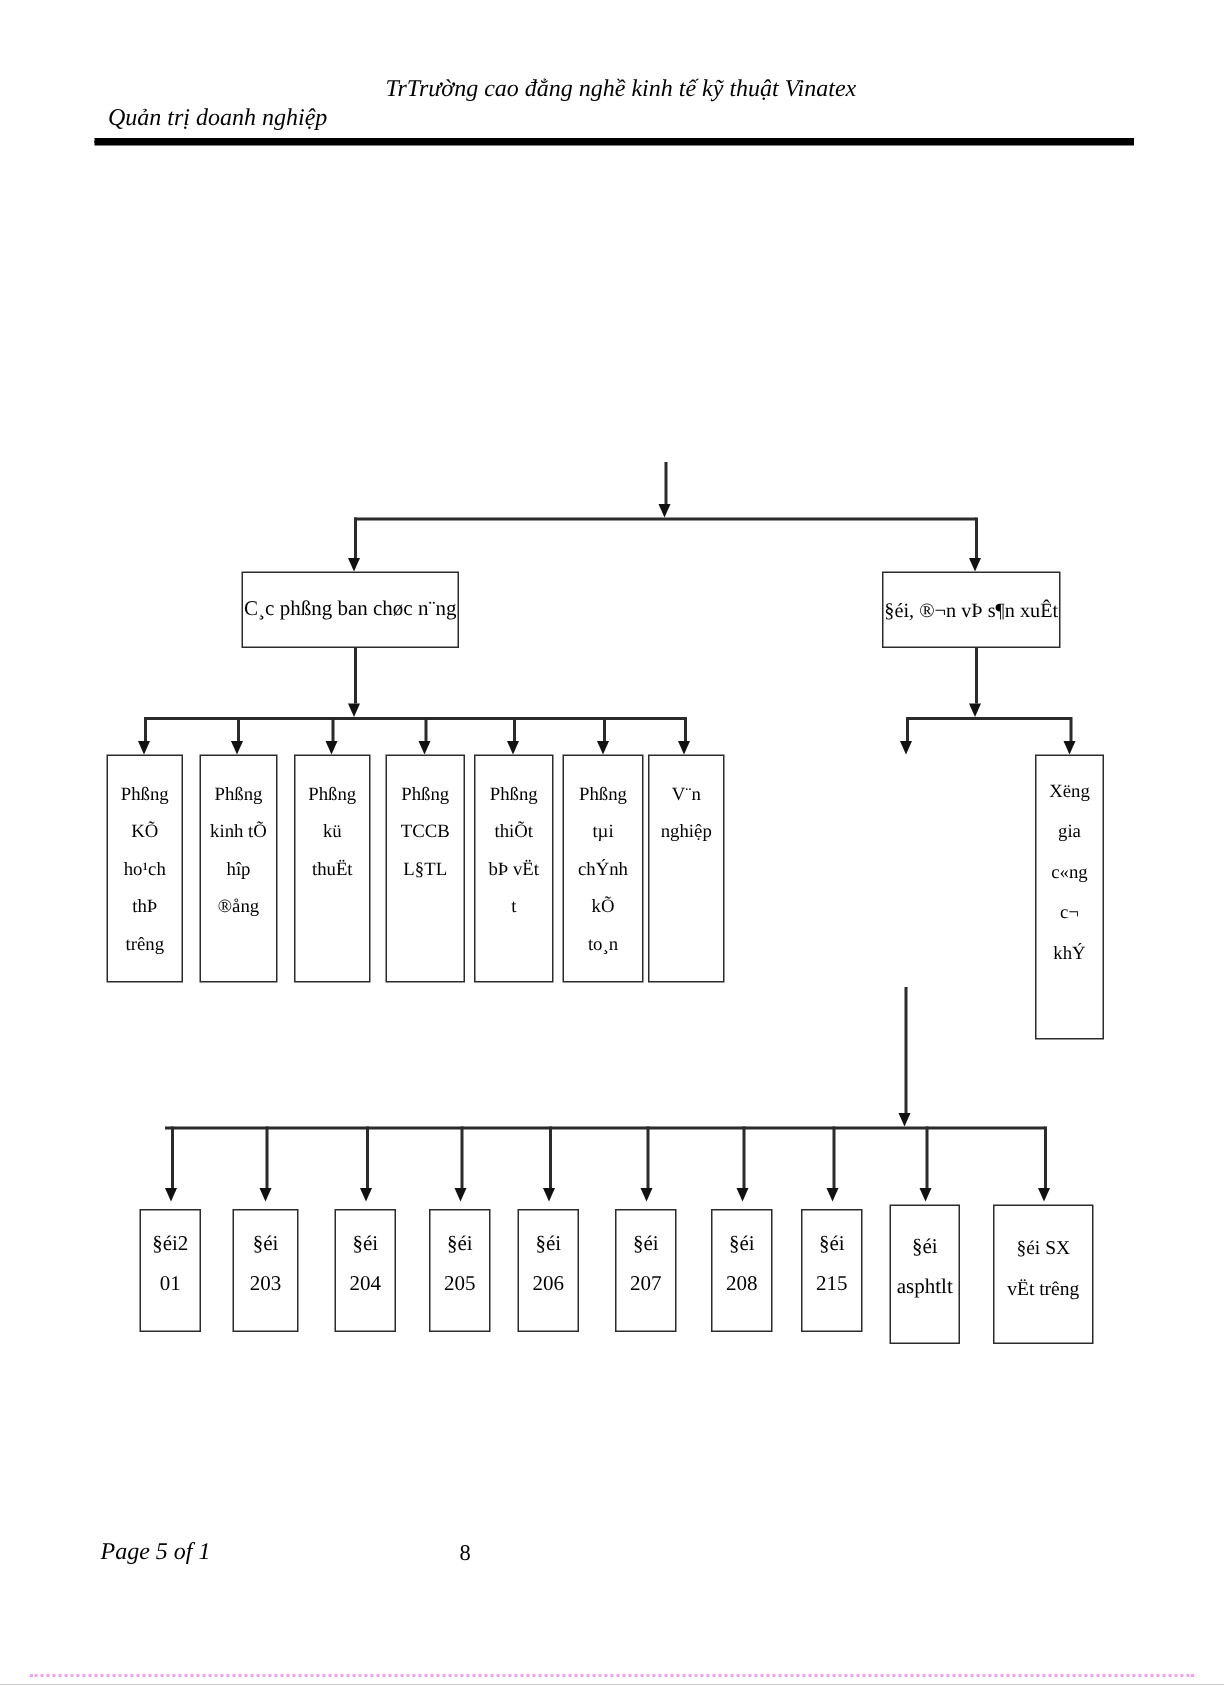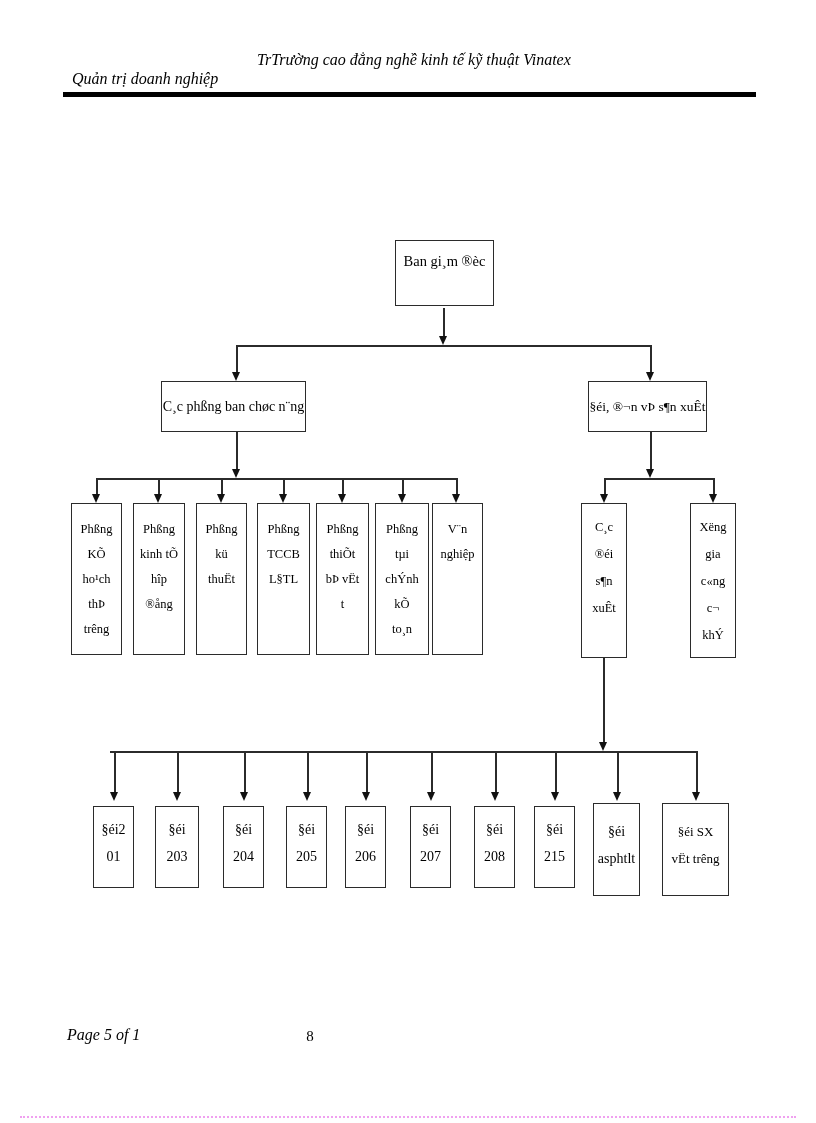--- a/index.html
+++ b/index.html
@@ -34,21 +34,20 @@
 </style>
 </head>
 <body>
 
 <div class="page">
 
   <span class="hdr-left">Quản trị doanh nghiệp</span>
   <span class="hdr-right">TrTrường cao đẳng nghề kinh tế kỹ thuật Vinatex</span>
   <i class="hdr-rule"></i>
 
-  <div class="obox bx-root" style="left:395px;top:240px;width:99px;height:66px;">Ban gi¸m ®èc</div>
 
   <i class="vl" style="left:443px;top:308px;height:29px"></i>
   <i class="arr" style="left:439px;top:336px"></i>
   <i class="hl" style="left:236px;top:345px;width:415px"></i>
   <i class="vl" style="left:236px;top:345px;height:28px"></i>
   <i class="arr" style="left:232px;top:372px"></i>
   <i class="vl" style="left:650px;top:345px;height:28px"></i>
   <i class="arr" style="left:646px;top:372px"></i>
 
   <div class="obox bx-l2" style="left:588px;top:381px;width:119px;height:51px;font-size:13.5px;">§éi, ®¬n vÞ s¶n xuÊt</div>
@@ -100,25 +99,21 @@
 nghiệp</div>
 
   <i class="vl" style="left:650px;top:432px;height:37px"></i>
   <i class="arr" style="left:646px;top:469px"></i>
   <i class="hl" style="left:604px;top:478px;width:110px"></i>
   <i class="vl" style="left:604px;top:478px;height:16px"></i>
   <i class="arr" style="left:600px;top:494px"></i>
   <i class="vl" style="left:713px;top:478px;height:16px"></i>
   <i class="arr" style="left:709px;top:494px"></i>
 
-  <div class="obox bx-prod" style="left:581px;top:503px;width:46px;height:155px;">C¸c
-®éi
-s¶n
-xuÊt</div>
-  <div class="obox bx-prod" style="left:690px;top:503px;width:46px;height:155px;">Xëng
+  <div class="obox bx-prod" style="left:690px;top:503px;width:46px;height:190px;">Xëng
 gia
 c«ng
 c¬
 khÝ</div>
 
   <i class="vl" style="left:603px;top:658px;height:84px"></i>
   <i class="arr" style="left:599px;top:742px"></i>
   <i class="hl" style="left:110px;top:751px;width:587px"></i>
   <i class="vl" style="left:114px;top:751px;height:41px"></i>
   <i class="arr" style="left:110px;top:792px"></i>

